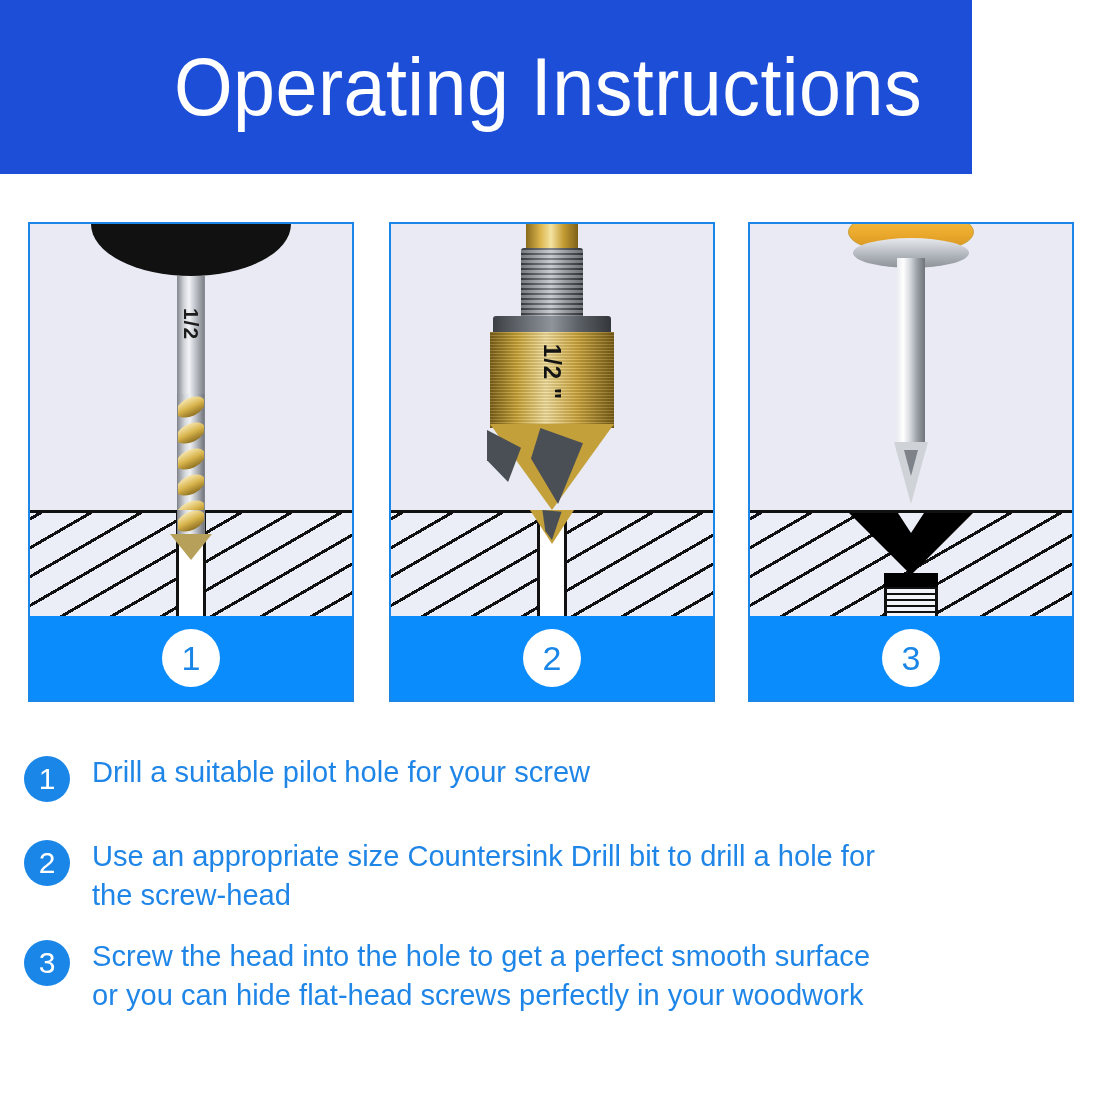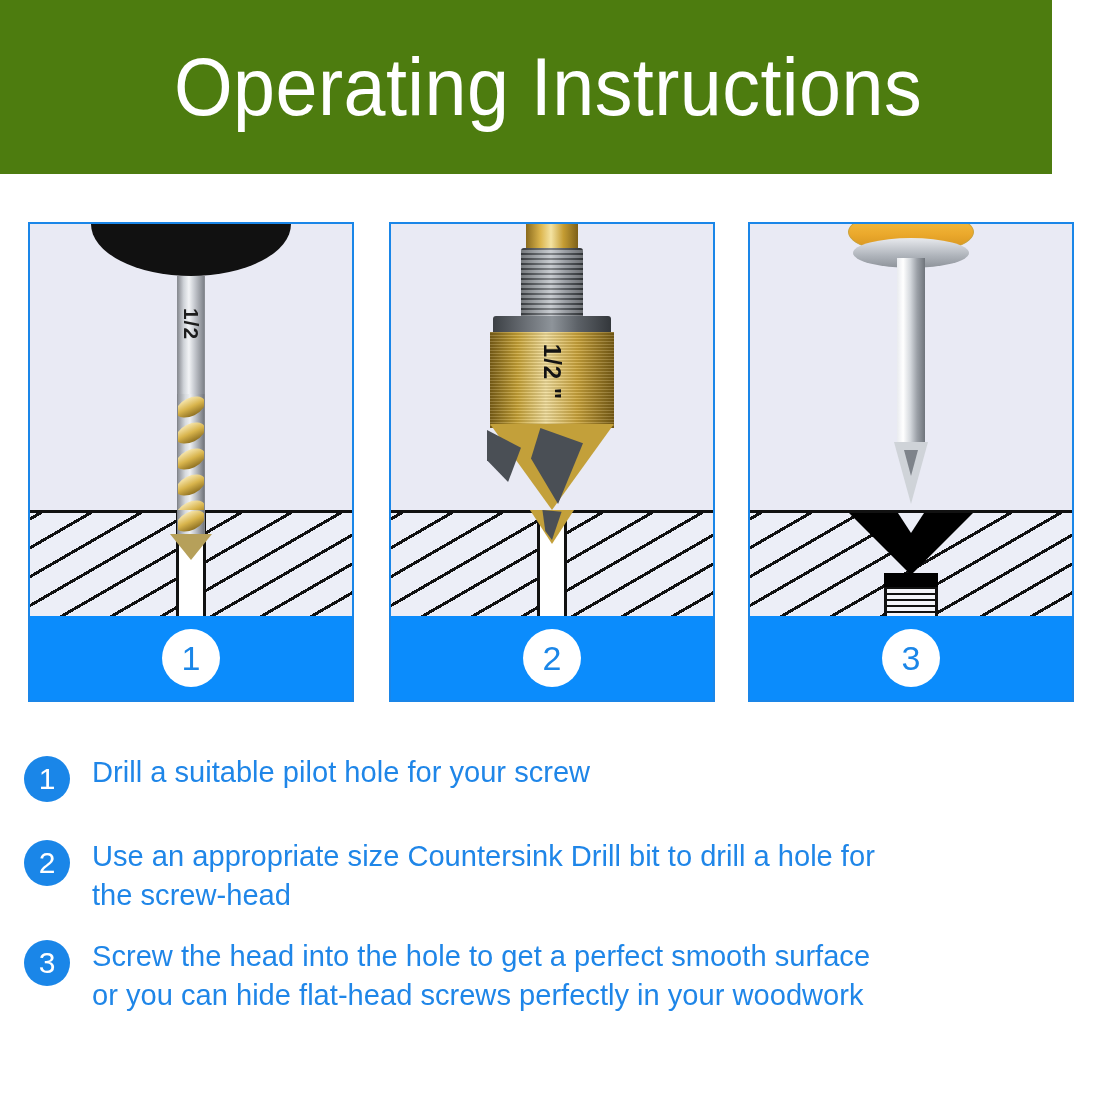--- a/index.html
+++ b/index.html
@@ -6,22 +6,22 @@
   body{
     width:1096px;height:1096px;
     background:#ffffff;
     font-family:"Liberation Sans", sans-serif;
     overflow:hidden;
   }
   .page{position:relative;width:1096px;height:1096px;}
 
   
   .header{
-    position:absolute;left:0;top:0;width:1052px;height:174px;
-    background:#4d7c0f;
+    position:absolute;left:0;top:0;width:972px;height:174px;
+    background:#1d4ed8;
   }
   .header-title{
     position:absolute;left:0;top:0;width:1096px;height:174px;
     display:flex;align-items:center;justify-content:center;
     color:#ffffff;
     font-size:82px;
     font-weight:300;
     letter-spacing:0.5px;
     transform:scaleX(0.92);
     white-space:nowrap;

